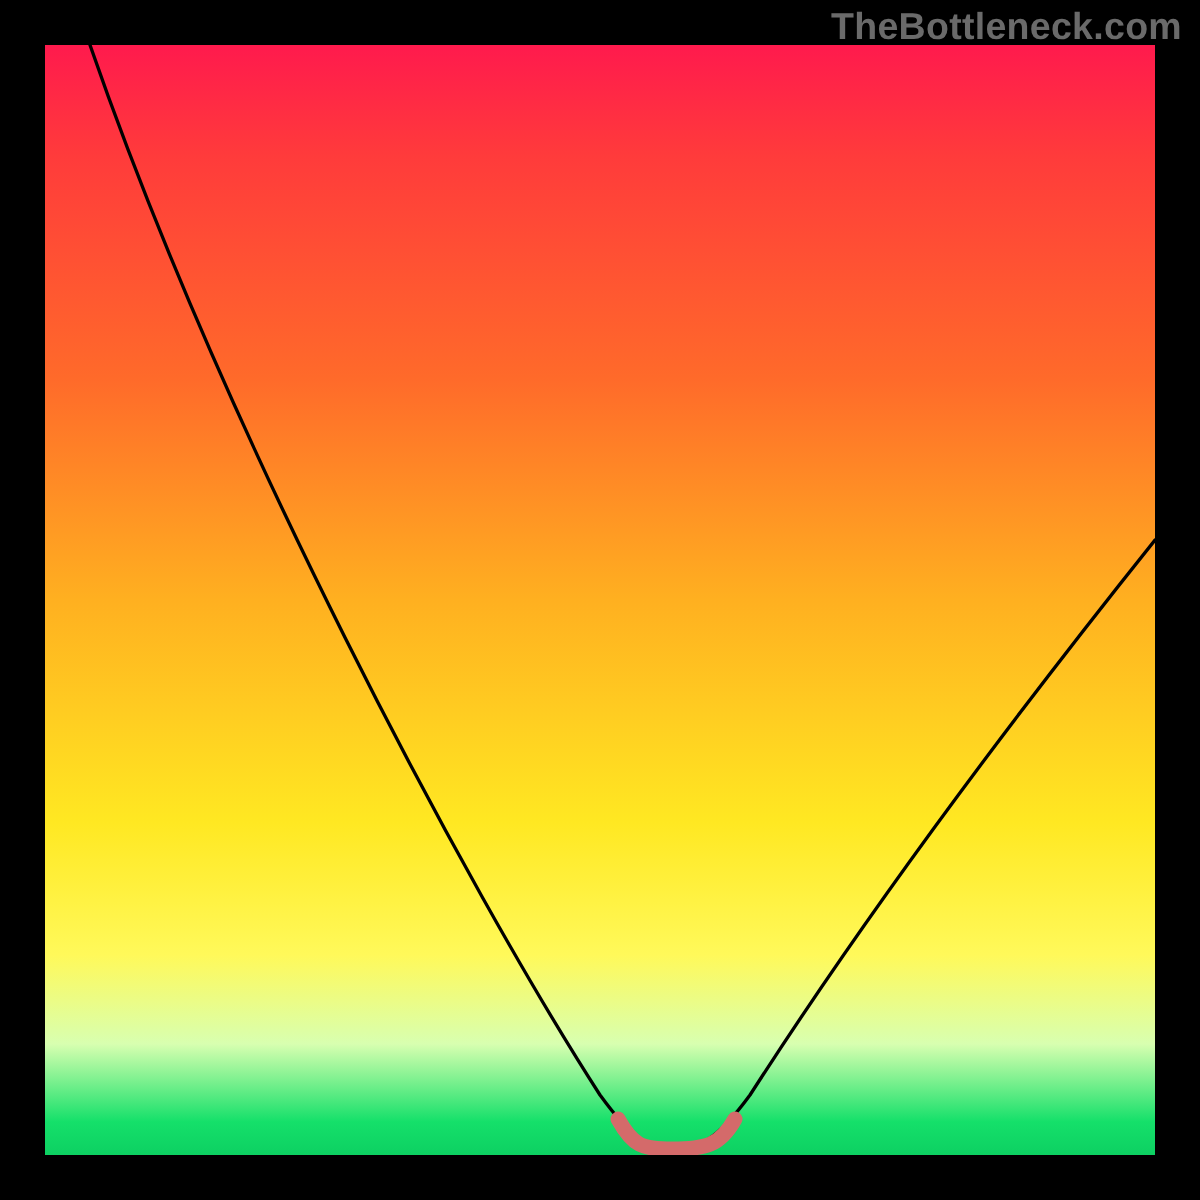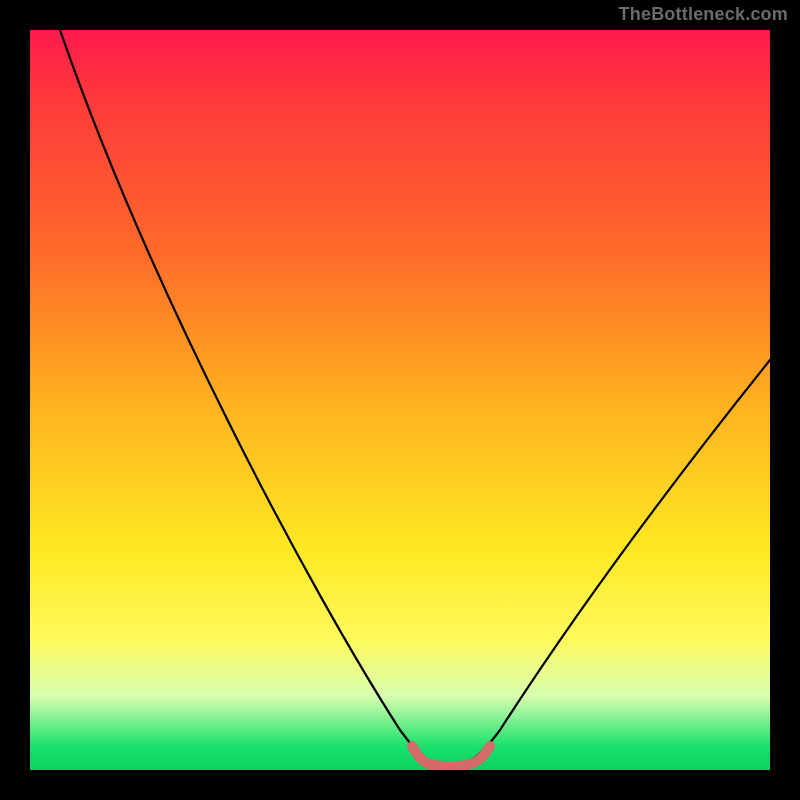--- a/index.html
+++ b/index.html
@@ -36,21 +36,21 @@
       #d8ffb0 90%,
       #15e06a 97%,
       #0dd062 100%
     );
   }
   .watermark {
     position: absolute;
     top: 4px;
     right: 12px;
     font-family: Arial, Helvetica, sans-serif;
-    font-size: 18px;
+    font-size: 25px;
     font-weight: 600;
     color: #6a6a6a;
     letter-spacing: 0.2px;
   }
   svg.curve {
     position: absolute;
     left: 30px;
     top: 30px;
     width: 740px;
     height: 740px;

